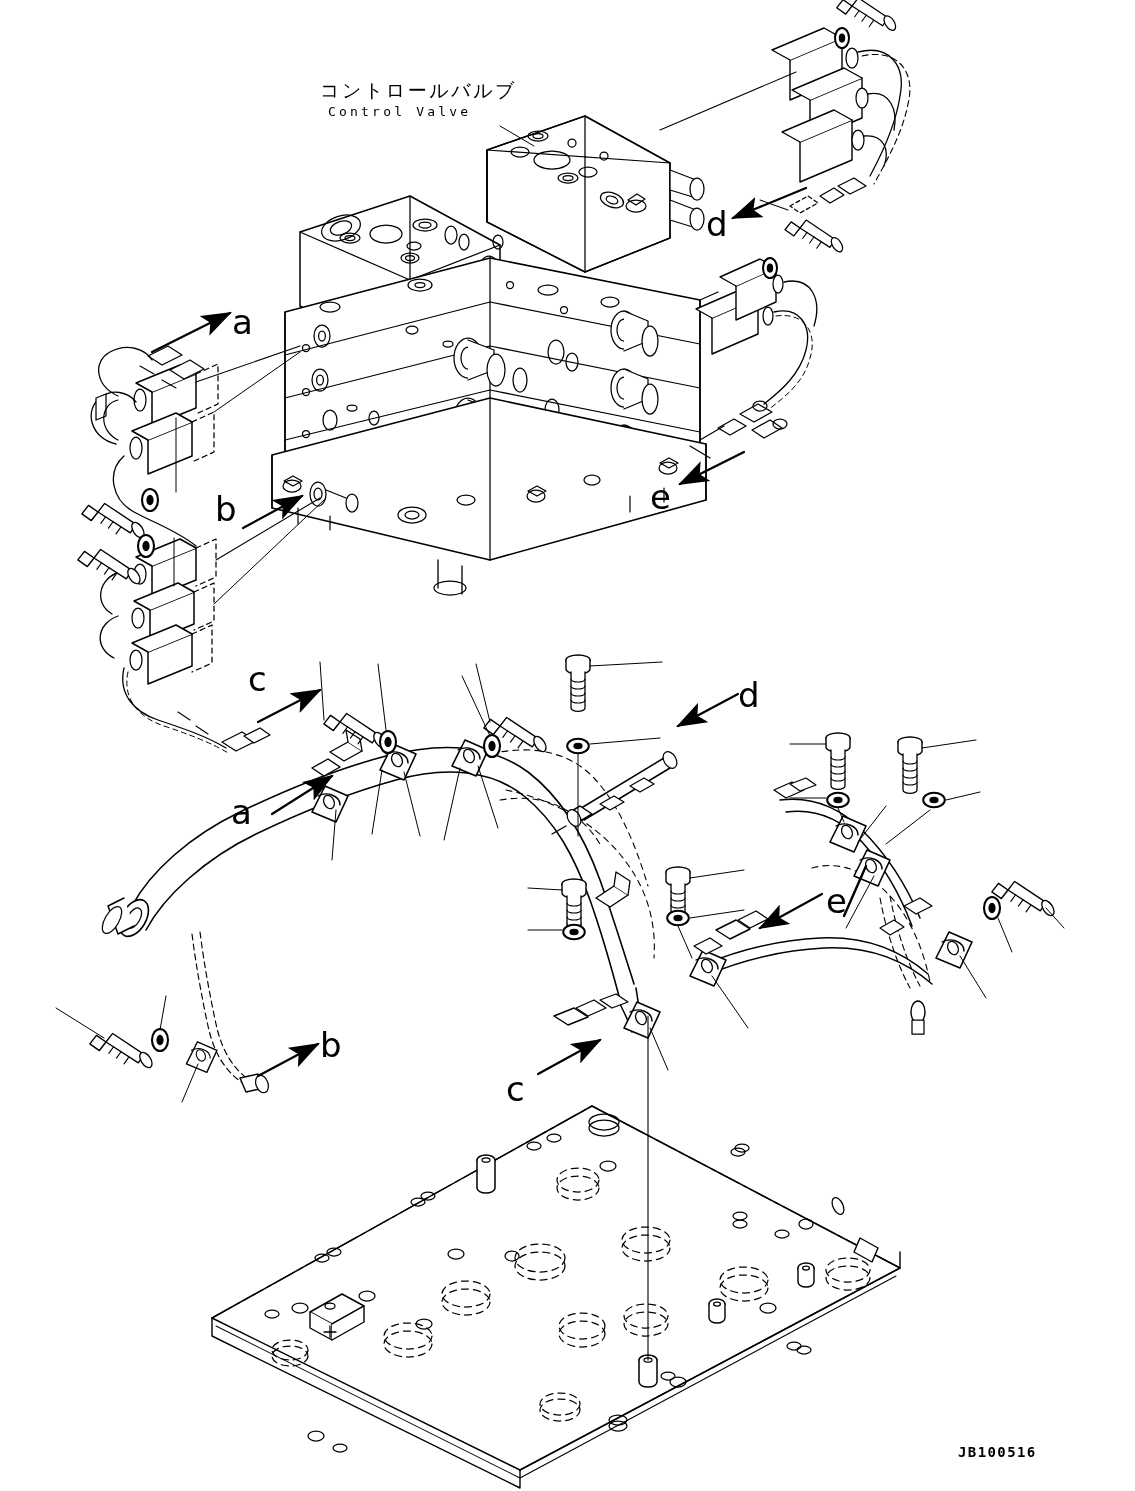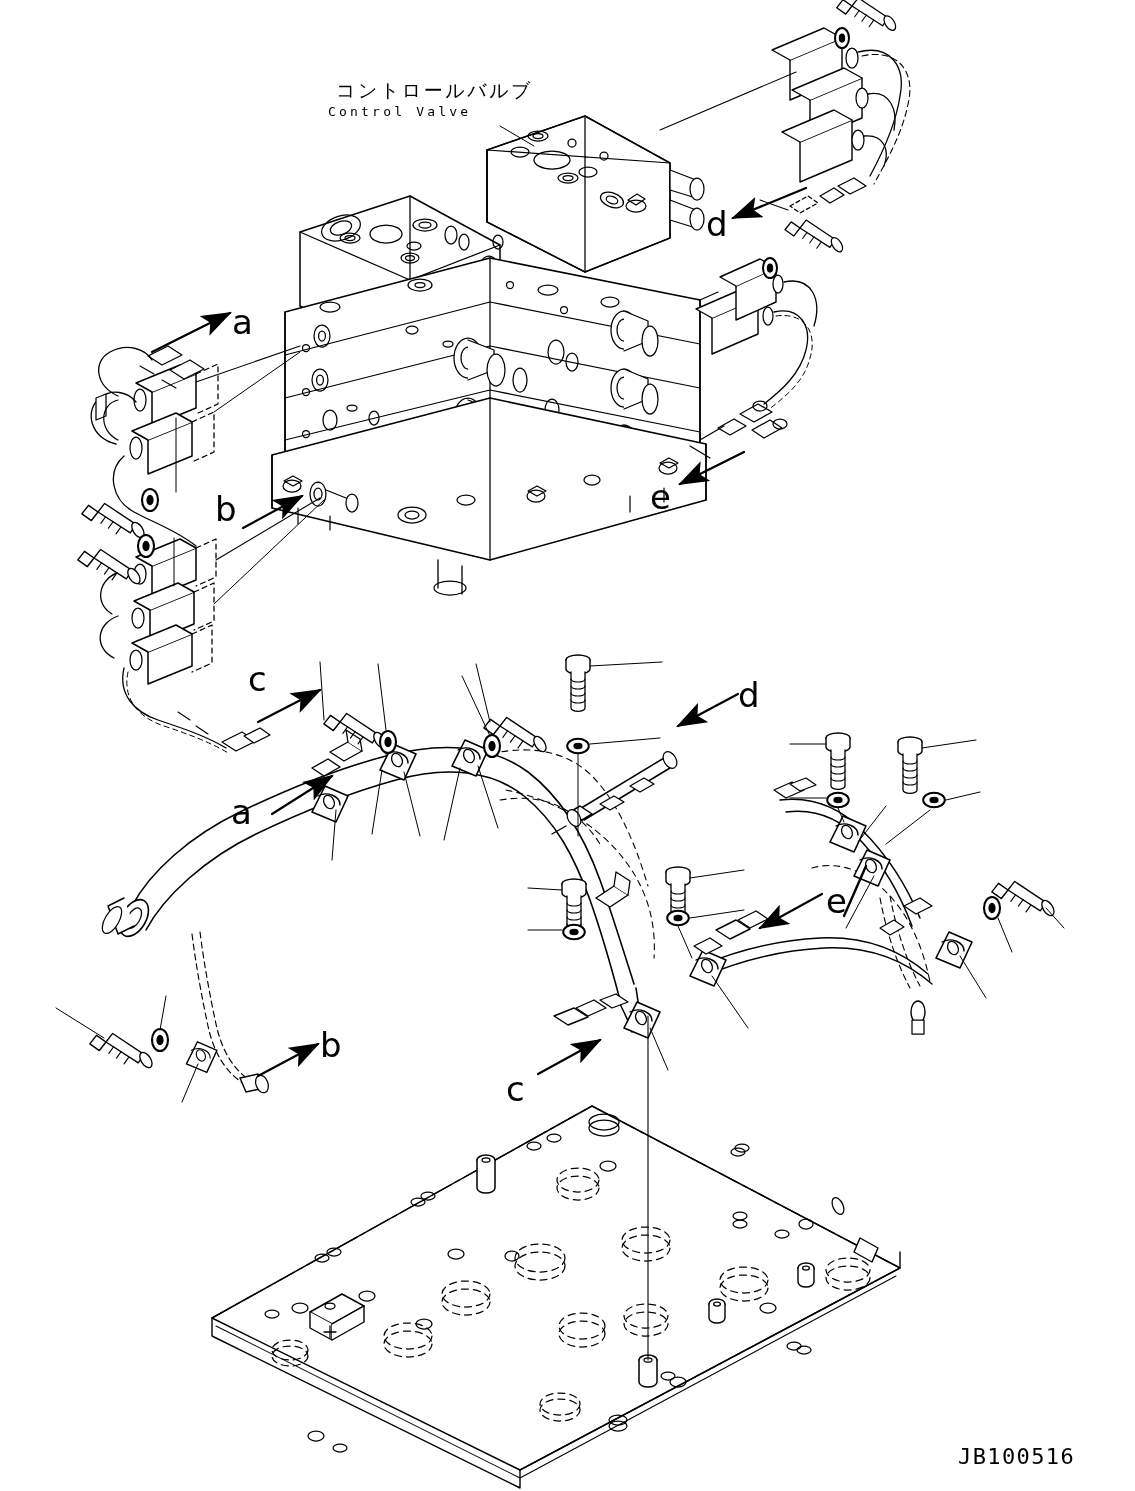--- a/index.html
+++ b/index.html
@@ -41,22 +41,23 @@
     position:absolute;
     font-family:"DejaVu Sans","Liberation Sans",sans-serif;
     font-size:34px;
     font-weight:400;
     line-height:1;
     color:#000;
   }
   .drawing-no{
     position:absolute;
     font-family:"DejaVu Sans Mono","Liberation Mono",monospace;
-    font-size:22px;
+    font-size:14px;
     letter-spacing:1.4px;
+    font-weight:bold;
   }
 </style>
 </head>
 <body>
 
 <div id="sheet">
 
   <svg id="art" viewBox="0 0 1135 1491" xmlns="http://www.w3.org/2000/svg">
     <defs>
       <marker id="ah" markerWidth="14" markerHeight="10" refX="13" refY="5" orient="auto">
@@ -659,21 +660,21 @@
         <line x1="738" y1="694" x2="678" y2="726" marker-end="url(#ah)"></line>
         <line x1="822" y1="894" x2="760" y2="928" marker-end="url(#ah)"></line>
       </g>
 
       <path d="M866,866 L844,916" stroke-width="2.4"></path>
 
       <path d="M500,126 L534,146" stroke-width="1.0"></path>
     </g>
   </svg>
 
-  <div class="label title-jp" style="left:336px; top:78px;">コントロールバルブ</div>
+  <div class="label title-jp" style="left:320px; top:78px;">コントロールバルブ</div>
   <div class="label title-en" style="left:328px; top:104px;">Control Valve</div>
 
   <div class="callout" style="left:232px; top:305px;">a</div>
   <div class="callout" style="left:215px; top:492px;">b</div>
   <div class="callout" style="left:706px; top:207px;">d</div>
   <div class="callout" style="left:650px; top:480px;">e</div>
   <div class="callout" style="left:248px; top:662px;">c</div>
   <div class="callout" style="left:231px; top:795px;">a</div>
   <div class="callout" style="left:320px; top:1028px;">b</div>
   <div class="callout" style="left:506px; top:1072px;">c</div>

